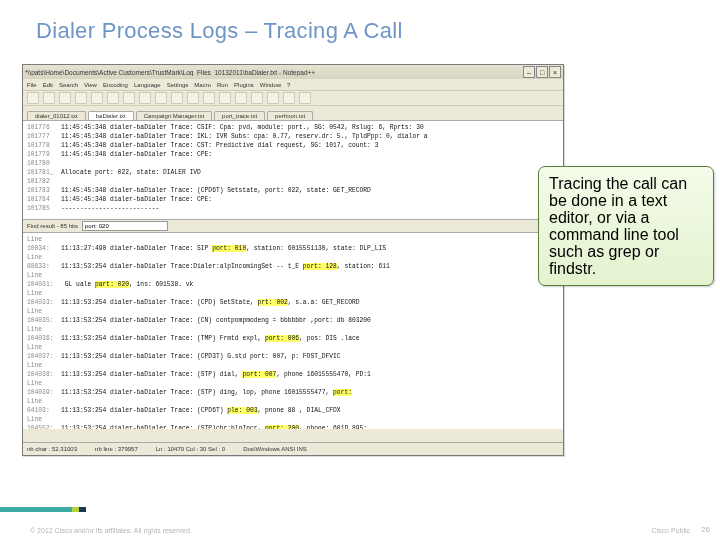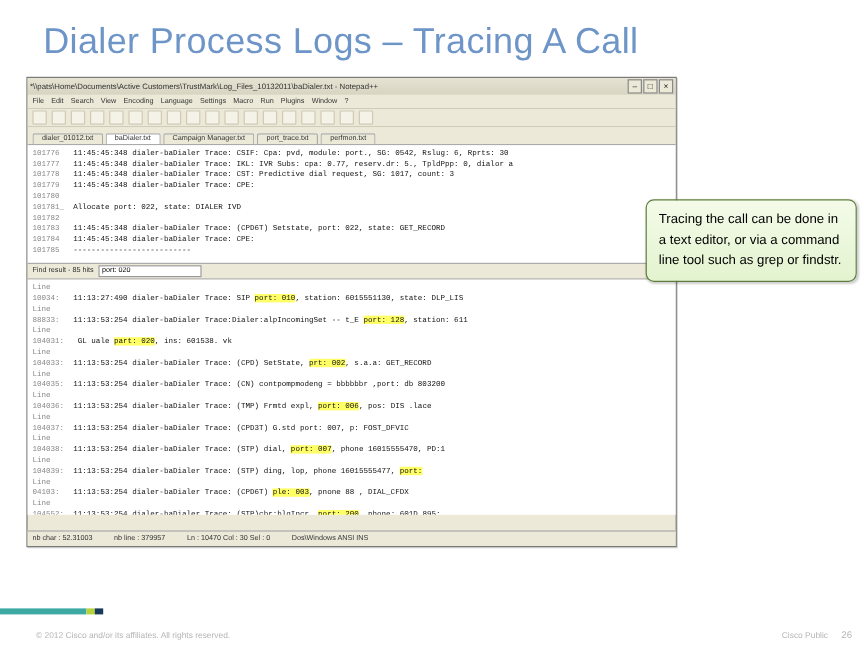--- a/index.html
+++ b/index.html
@@ -1,36 +1,36 @@
 <!DOCTYPE html>
 <html><head>
 <meta charset="utf-8">
 <style>
 html,body{margin:0;padding:0;width:720px;height:540px;font-family:Tahoma,Arial,sans-serif;background:#fff;overflow:hidden}
 .slide{position:relative;width:720px;height:540px}
-.title{color:#6e95c7;font-size:30px;font-weight:400;padding:18px 0 10px 36px;letter-spacing:.3px}
+.title{color:#6e95c7;font-size:22px;font-weight:400;padding:18px 0 10px 36px;letter-spacing:.3px}
 .window{position:absolute;left:22px;top:64px;width:540px;height:390px;border:1px solid #7a7a7a;background:#ece9d8;box-shadow:1px 1px 0 rgba(0,0,0,.15)}
 .titlebar{height:14px;background:linear-gradient(#e6e3d2,#d8d4c2);display:flex;align-items:center;padding:0 2px;font-size:6.5px;color:#333}
 .titlebar-text{flex:1;white-space:nowrap;overflow:hidden;text-overflow:ellipsis}
 .wbtn{width:10px;height:10px;border:1px solid #888;margin-left:1px;display:flex;align-items:center;justify-content:center;font-size:7px;line-height:1;background:#ece9d8;color:#222}
 .menubar{height:11px;background:#ece9d8;display:flex;align-items:center;padding:0 4px;gap:6px;font-size:6px;color:#333;border-bottom:1px solid #d0ccba}
 .toolbar{height:14px;background:#ece9d8;display:flex;align-items:center;padding:0 4px;gap:4px;border-bottom:1px solid #d0ccba}
 .tbtn{width:10px;height:10px;background:#f5f3e8;border:1px solid #cfcab6;border-radius:1px}
 .tabbar{height:14px;background:#ece9d8;display:flex;align-items:flex-end;padding:0 4px;gap:2px;border-bottom:1px solid #aaa}
 .tab{font-size:6px;padding:1px 7px;background:#ece9d8;border:1px solid #aaa;border-bottom:none;color:#333;border-radius:2px 2px 0 0}
 .tab.active{background:#fff}
 .editor{background:#fff;font-family:'Courier New',monospace;font-size:6.3px;line-height:9px;color:#111;padding:2px 4px;overflow:hidden}
 .editor.top{height:94px;border-bottom:1px solid #aaa}
 .editor.bottom{height:192px}
 .findbar{height:12px;background:#ece9d8;border-bottom:1px solid #aaa;display:flex;align-items:center;padding:0 4px;font-size:6px;color:#333;gap:4px}
 .findbox{background:#fff;border:1px solid #999;height:8px;width:80px;font-size:6px;padding:0 2px}
 .statusbar{position:absolute;bottom:0;left:0;right:0;height:12px;background:#ece9d8;border-top:1px solid #aaa;display:flex;align-items:center;font-size:6px;color:#333;padding:0 4px;gap:18px}
 .hl{background:#ffff66}
 .ln{color:#888;display:inline-block;width:34px}
-.callout{position:absolute;left:538px;top:166px;width:154px;background:linear-gradient(#f4fbe9,#e3f3cf);border:1px solid #5b7c3a;border-radius:7px;padding:8px 10px;font-size:11px;line-height:17px;color:#000;box-shadow:1px 1px 2px rgba(0,0,0,.2)}
+.callout{position:absolute;left:538px;top:166px;width:154px;background:linear-gradient(#f4fbe9,#e3f3cf);border:1px solid #5b7c3a;border-radius:7px;padding:8px 10px;font-size:16px;line-height:17px;color:#000;box-shadow:1px 1px 2px rgba(0,0,0,.2)}
 .brandbar{position:absolute;left:0;bottom:28px;height:5px;right:0;display:flex}
 .bb-teal{background:#3ca9a3;width:72px}
 .bb-lime{background:#b8d23d;width:7px}
 .bb-navy{background:#173a5a;width:7px}
 .footer{position:absolute;bottom:6px;left:30px;font-size:7px;color:#b5b5b5}
 .footer-right{position:absolute;bottom:6px;right:30px;font-size:7px;color:#b5b5b5}
 .footer-num{position:absolute;bottom:6px;right:10px;font-size:8px;color:#b5b5b5}
 </style>
 </head>
 <body>

